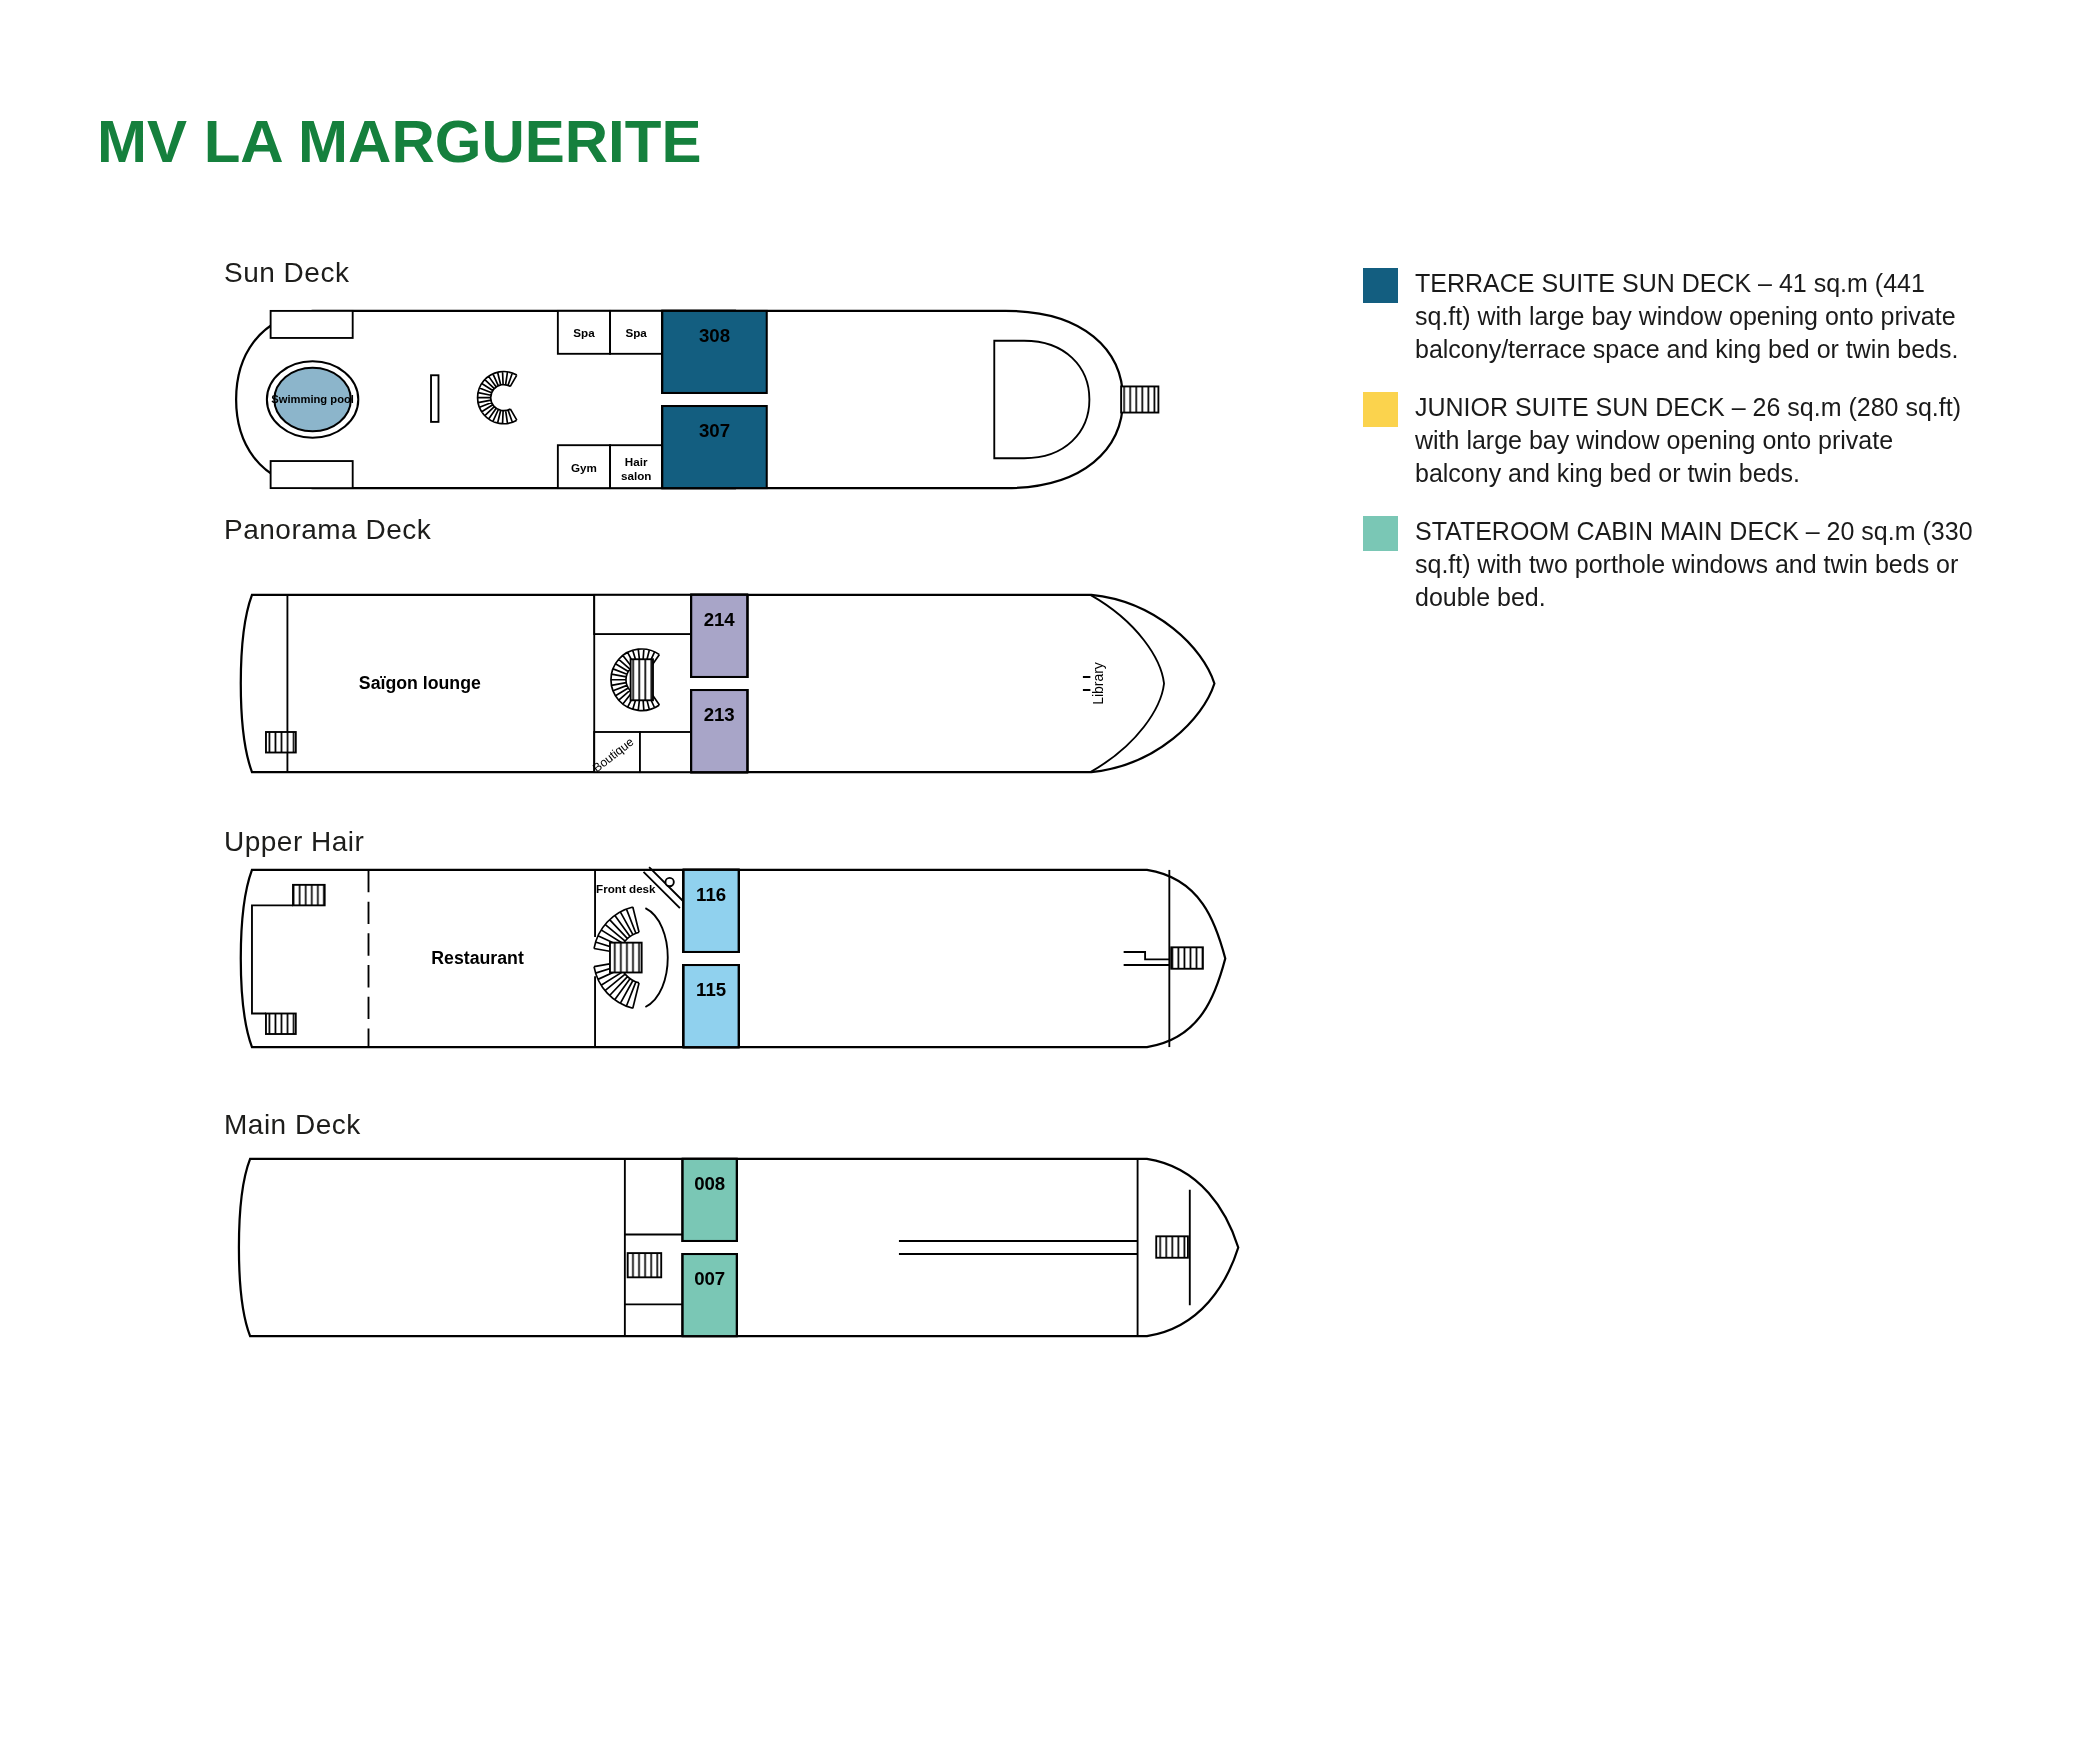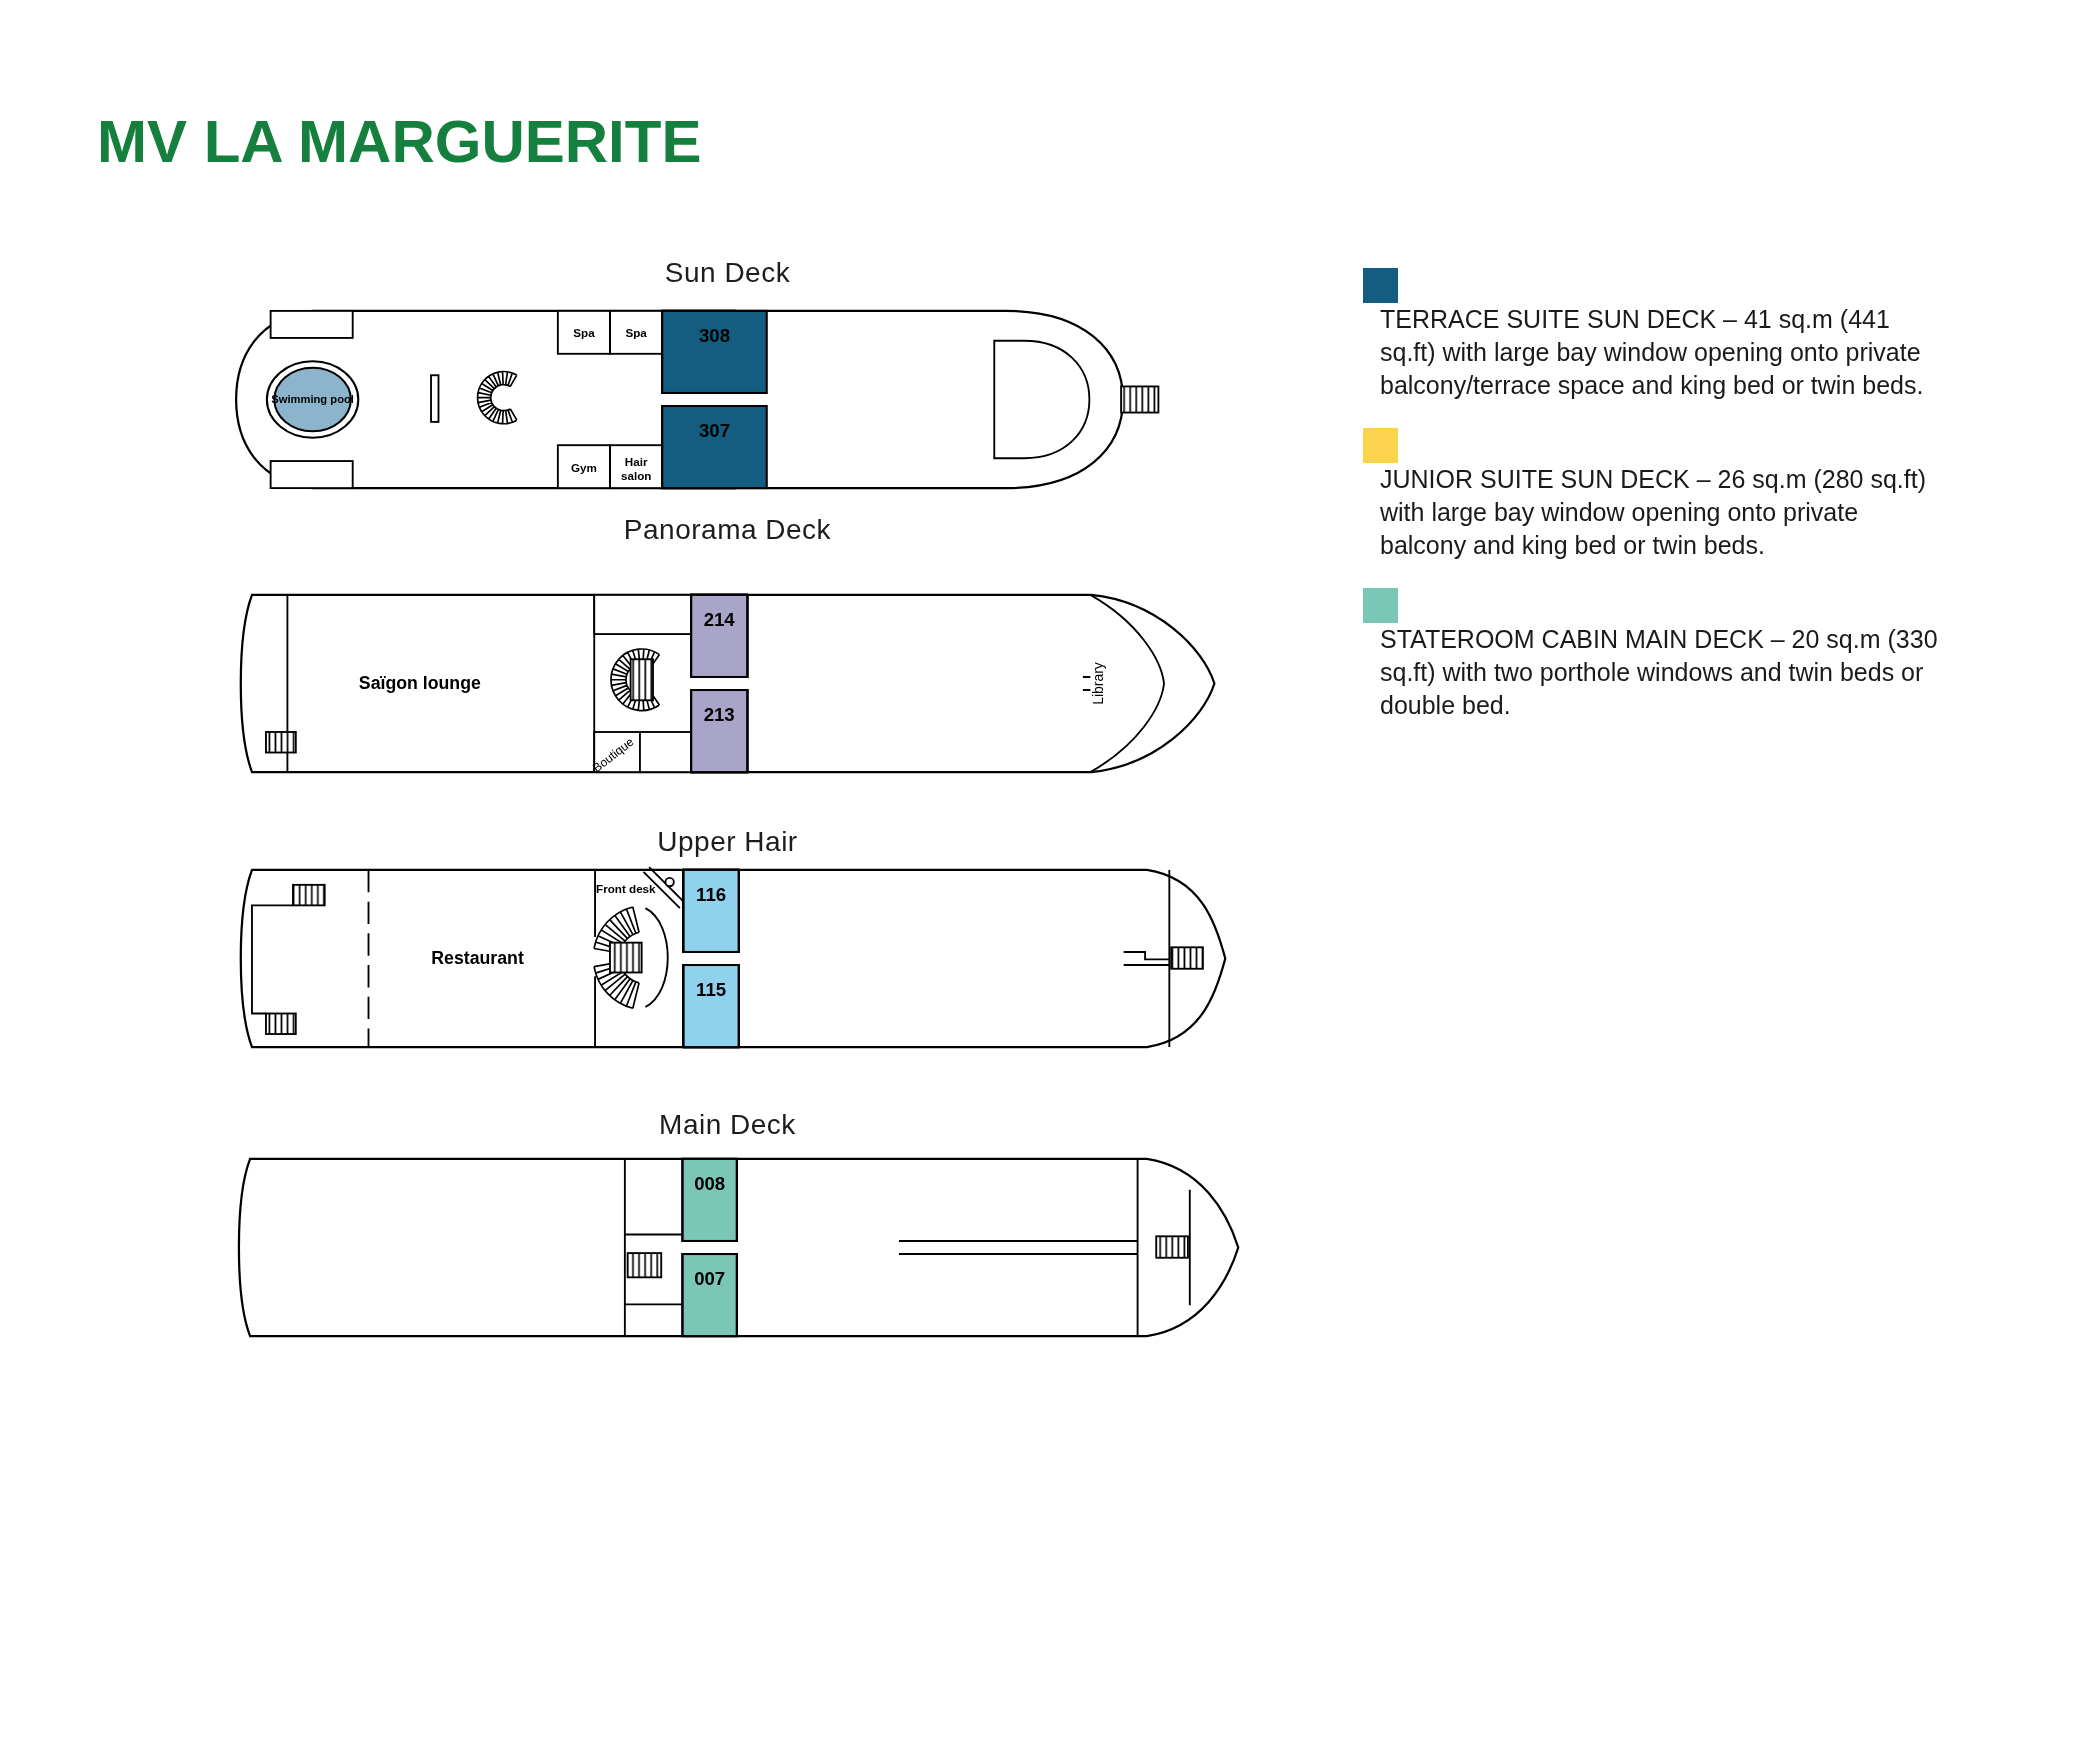--- a/index.html
+++ b/index.html
@@ -1,29 +1,29 @@
 <!DOCTYPE html>
 <html style="font-size:15px"><head>
 <meta charset="utf-8">
 <style>
   html,body{margin:0;padding:0;background:#fff;}
   body{width:2092px;height:1762px;position:relative;font-family:"Liberation Sans",sans-serif;}
   .page-title{position:absolute;left:97px;top:67px;font-size:60px;font-weight:700;letter-spacing:0px;}
-  .deck-label{position:absolute;left:224px;width:1007px;text-align:center;font-size:28px;font-weight:400;color:#1d1d1b;letter-spacing:0.5px;}
+  .deck-label{position:absolute;left:224px;width:1007px;text-align:left;font-size:28px;font-weight:400;color:#1d1d1b;letter-spacing:0.5px;}
   svg.ship{position:absolute;overflow:visible;}
   svg text{font-family:"Liberation Sans",sans-serif;fill:#000;}
   .hull{fill:#fff;stroke:#000;stroke-width:2.4;}
   .ln{fill:none;stroke:#000;stroke-width:2;}
   .box{fill:#fff;stroke:#000;stroke-width:2;}
   .hatch{fill:url(#hatchV);stroke:#000;stroke-width:2;}
   .room-label{font-size:12.5px;font-weight:600;text-anchor:middle;}
   .big-label{font-size:19px;font-weight:700;text-anchor:middle;}
   .rot-label{font-size:14px;font-weight:500;text-anchor:middle;}
   .legend{position:absolute;left:1363px;top:267px;width:615px;}
-  .legend-item{display:flex;align-items:flex-start;margin-bottom:25px;flex-direction:column;}
+  .legend-item{display:flex;align-items:flex-start;margin-bottom:25px;}
   .swatch{width:35px;height:35px;flex:0 0 35px;margin-top:0.9px;}
   .legend-text{margin:0 0 0 17px;font-size:25px;line-height:33px;color:#1a1a1a;max-width:559px;}
 </style>
 </head>
 <body>
 
 <svg width="0" height="0" style="position:absolute" aria-hidden="true">
   <defs>
     <pattern id="hatchV" width="6.5" height="8" patternUnits="userSpaceOnUse">
       <rect width="6.5" height="8" fill="#fff"></rect>

